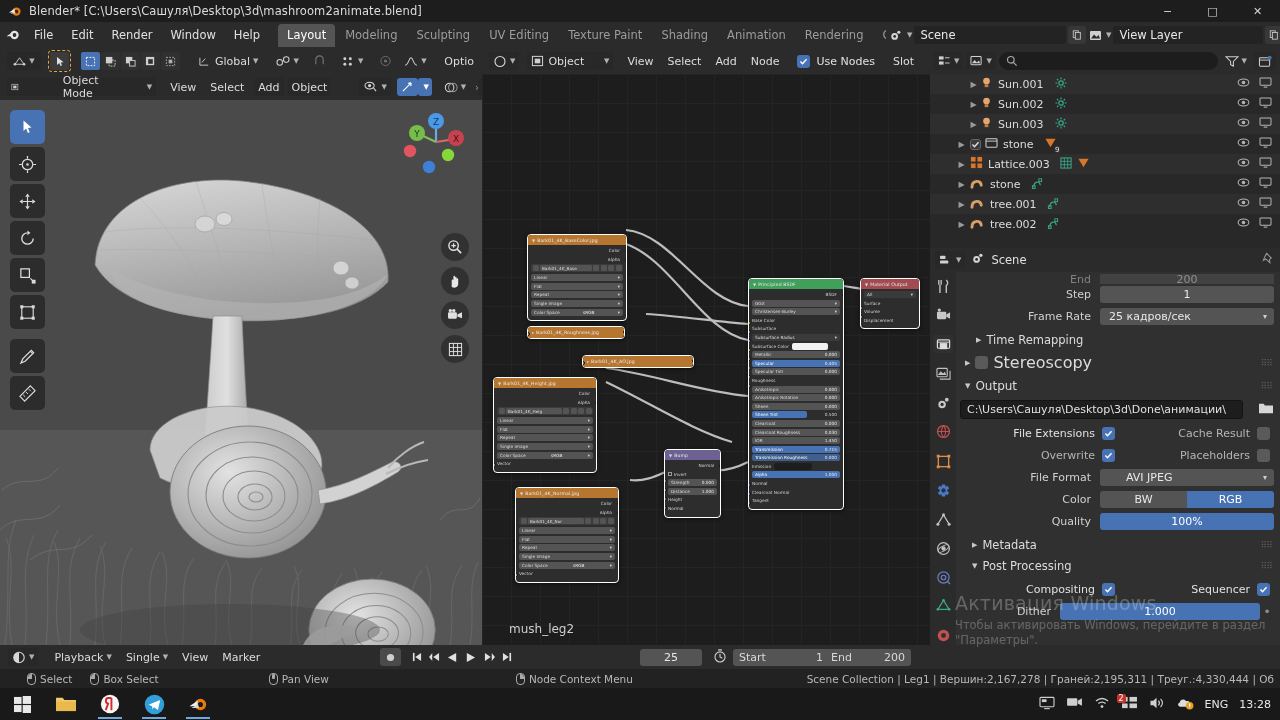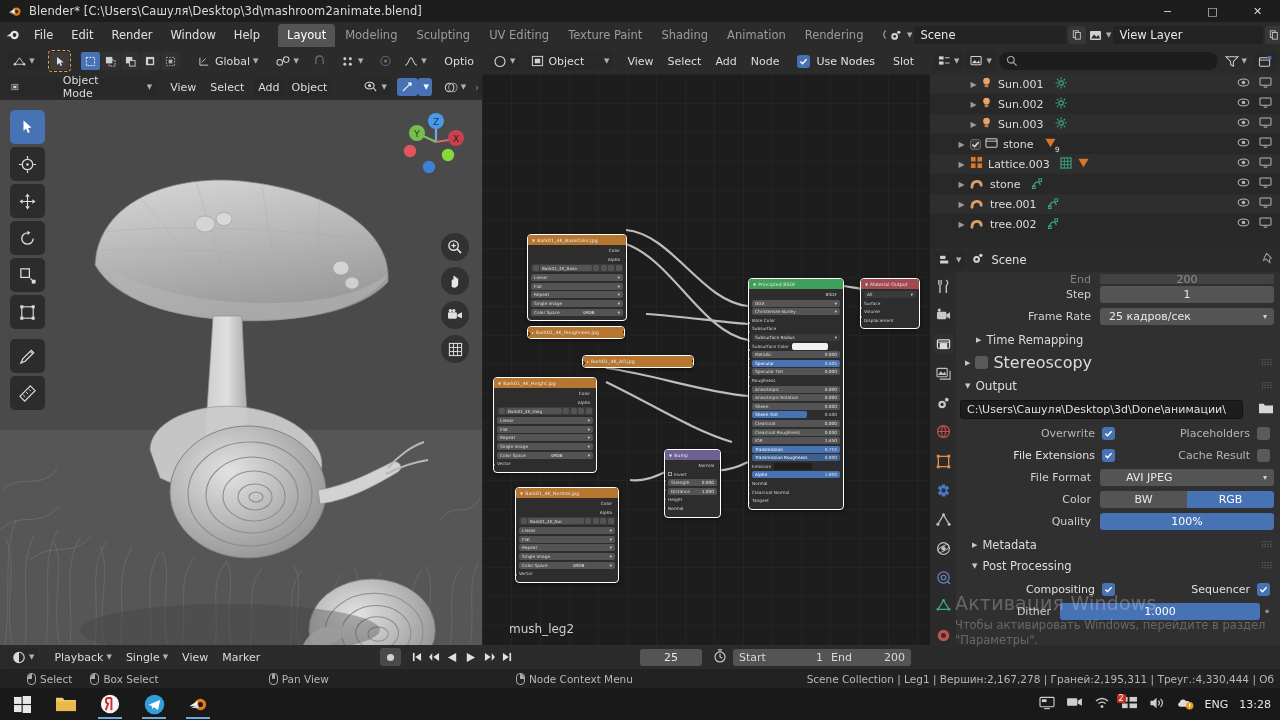--- a/index.html
+++ b/index.html
@@ -1489,43 +1489,43 @@
       <div style="display:flex;align-items:center;gap:15px;margin:4px 0 5px;">
         <div class="pathfield">C:\Users\Сашуля\Desktop\3d\Done\анимации\</div>
         <span>
           <svg width="16" height="14" viewBox="0 0 17 15">
               <path d="M1 3 L6 3 L7.3 4.8 L16 4.8 L16 13 L1 13 Z" fill="#d6d6d6"></path>
             </svg>
         </span>
       </div>
       <div class="twocol">
         <div class="tc">
+          <span style="color:#e0e0e0">File Extensions</span>
+          <span class="cbox">
+              <svg viewBox="0 0 10 10">
+                <path d="M1.6 5 L3.9 7.4 L8.4 2.4" stroke="#fff" stroke-width="1.6" fill="none"></path>
+              </svg>
+            </span>
+        </div>
+        <div class="tc" style="padding-right:4px;">
+          <span>Cache Result</span>
+          <span class="cbox off"></span>
+        </div>
+      </div>
+      <div class="twocol">
+        <div class="tc">
           <span>Overwrite</span>
           <span class="cbox">
               <svg viewBox="0 0 10 10">
                 <path d="M1.6 5 L3.9 7.4 L8.4 2.4" stroke="#fff" stroke-width="1.6" fill="none"></path>
               </svg>
             </span>
         </div>
         <div class="tc" style="padding-right:4px;">
           <span>Placeholders</span>
-          <span class="cbox off"></span>
-        </div>
-      </div>
-      <div class="twocol">
-        <div class="tc">
-          <span style="color:#e0e0e0">File Extensions</span>
-          <span class="cbox">
-              <svg viewBox="0 0 10 10">
-                <path d="M1.6 5 L3.9 7.4 L8.4 2.4" stroke="#fff" stroke-width="1.6" fill="none"></path>
-              </svg>
-            </span>
-        </div>
-        <div class="tc" style="padding-right:4px;">
-          <span>Cache Result</span>
           <span class="cbox off"></span>
         </div>
       </div>
       <div class="prow">
         <div class="plabel">File Format</div>
         <div class="pfield dd" style="padding-left:26px;position:relative;">AVI JPEG</div>
       </div>
       <div class="prow">
         <div class="plabel">Color</div>
         <div style="flex:1;display:flex;height:17px;">

